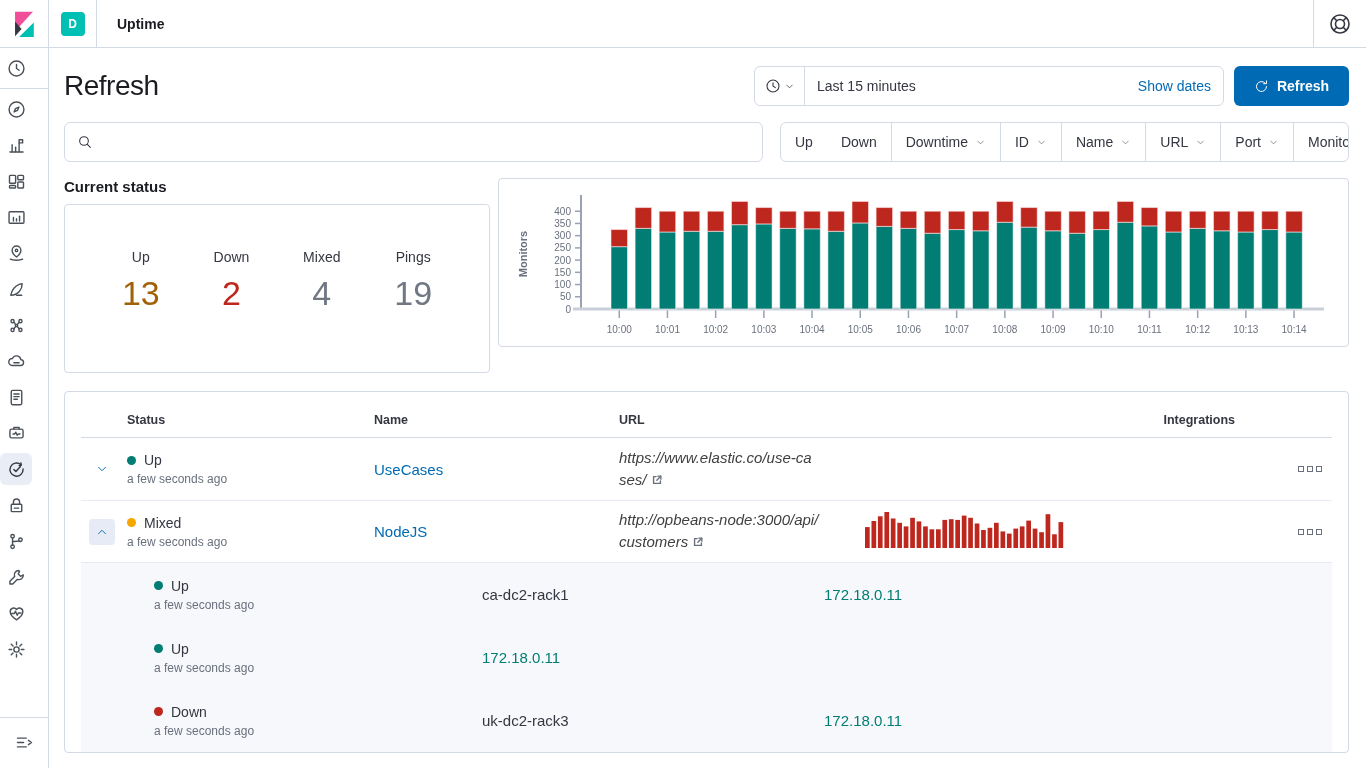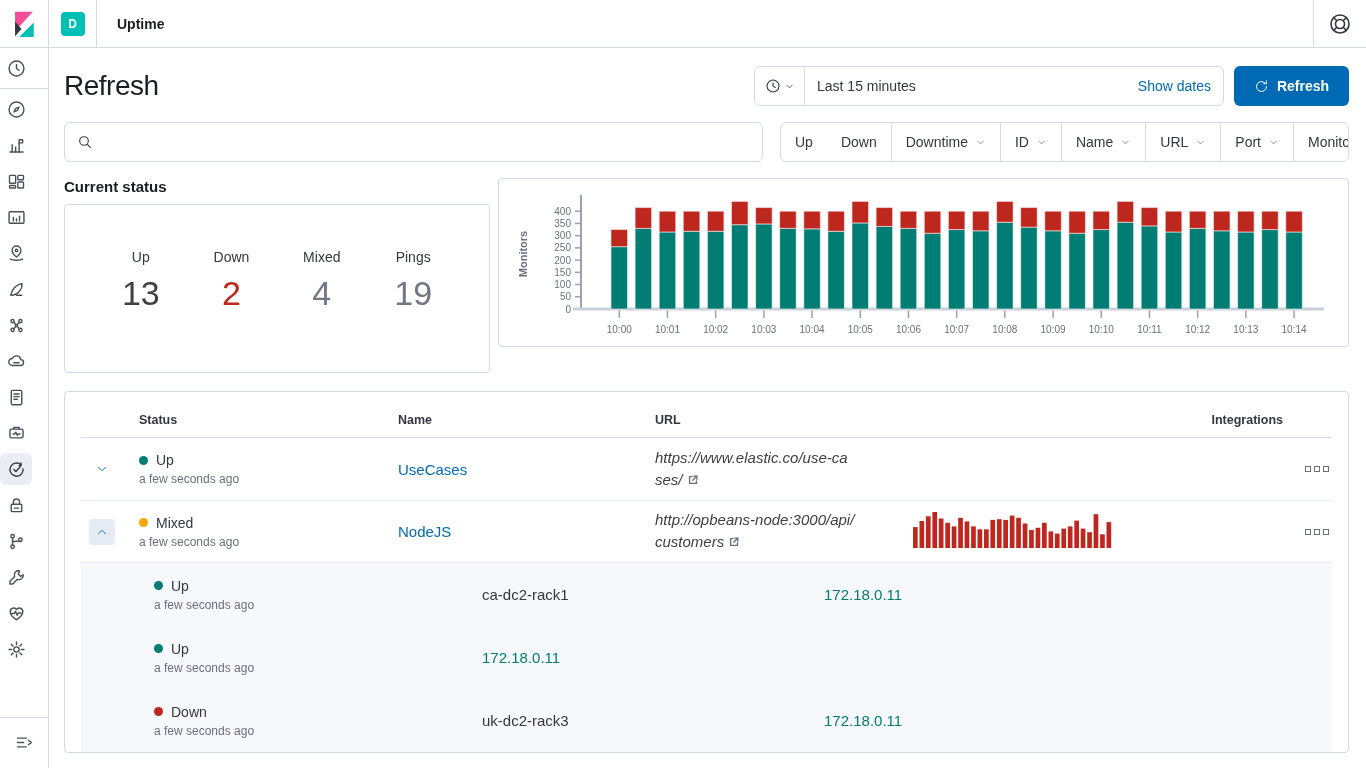--- a/index.html
+++ b/index.html
@@ -65,21 +65,21 @@
     padding:44px 30px 0; }
   .stat { text-align:center; }
   .stat .lbl { font-size:14px; color:#343741; }
   .stat .val { font-size:34px; line-height:1.3; margin-top:6px; }
   .pings-panel { width:851px; height:169px; padding:10px 14px 0; }
 
   .section { margin-top:18px; }
   .monitor-panel { padding:10px 16px 0; overflow:hidden; }
 
   
-  .t-head, .t-row { display:grid; grid-template-columns:40px 247px 245px 246px 380px 1fr; align-items:center;gap:12px; }
+  .t-head, .t-row { display:grid; grid-template-columns:40px 247px 245px 246px 380px 1fr; align-items:center; }
   .t-head { height:36px; border-bottom:1px solid #D3DAE6; }
   .t-head .hc { font-size:12.5px; font-weight:700; color:#343741; padding-left:6px; }
   .t-head .hc.right { justify-self:end; padding-right:4px; }
   .t-row { min-height:62px; border-top:1px solid #E6EBF2; }
   .t-row:first-of-type { border-top:none; }
   .cell { font-size:15px; padding-left:6px; }
   .expand-btn { width:26px; height:26px; border:none; background:transparent; color:#006BB4;
     border-radius:4px; cursor:pointer; display:flex; align-items:center; justify-content:center; margin-left:2px; }
   .expand-btn.open { background:#E6EBF5; }
   .s-line { display:flex; align-items:center; gap:8px; }
@@ -332,21 +332,21 @@
         </div>
       </div>
   </div>
 
   <div class="panels-row">
     <div class="panel-col">
       <h2>Current status</h2>
       <div class="panel status-panel" id="status-panel">
           <div class="stat">
             <div class="lbl">Up</div>
-                 <div class="val" style="color:#404040">13</div>
+                 <div class="val" style="color:#a16207">13</div>
           </div>
           <div class="stat">
             <div class="lbl">Down</div>
                  <div class="val" style="color:#BD271E">2</div>
           </div>
           <div class="stat">
             <div class="lbl">Mixed</div>
                  <div class="val" style="color:#717884">4</div>
           </div>
           <div class="stat">

